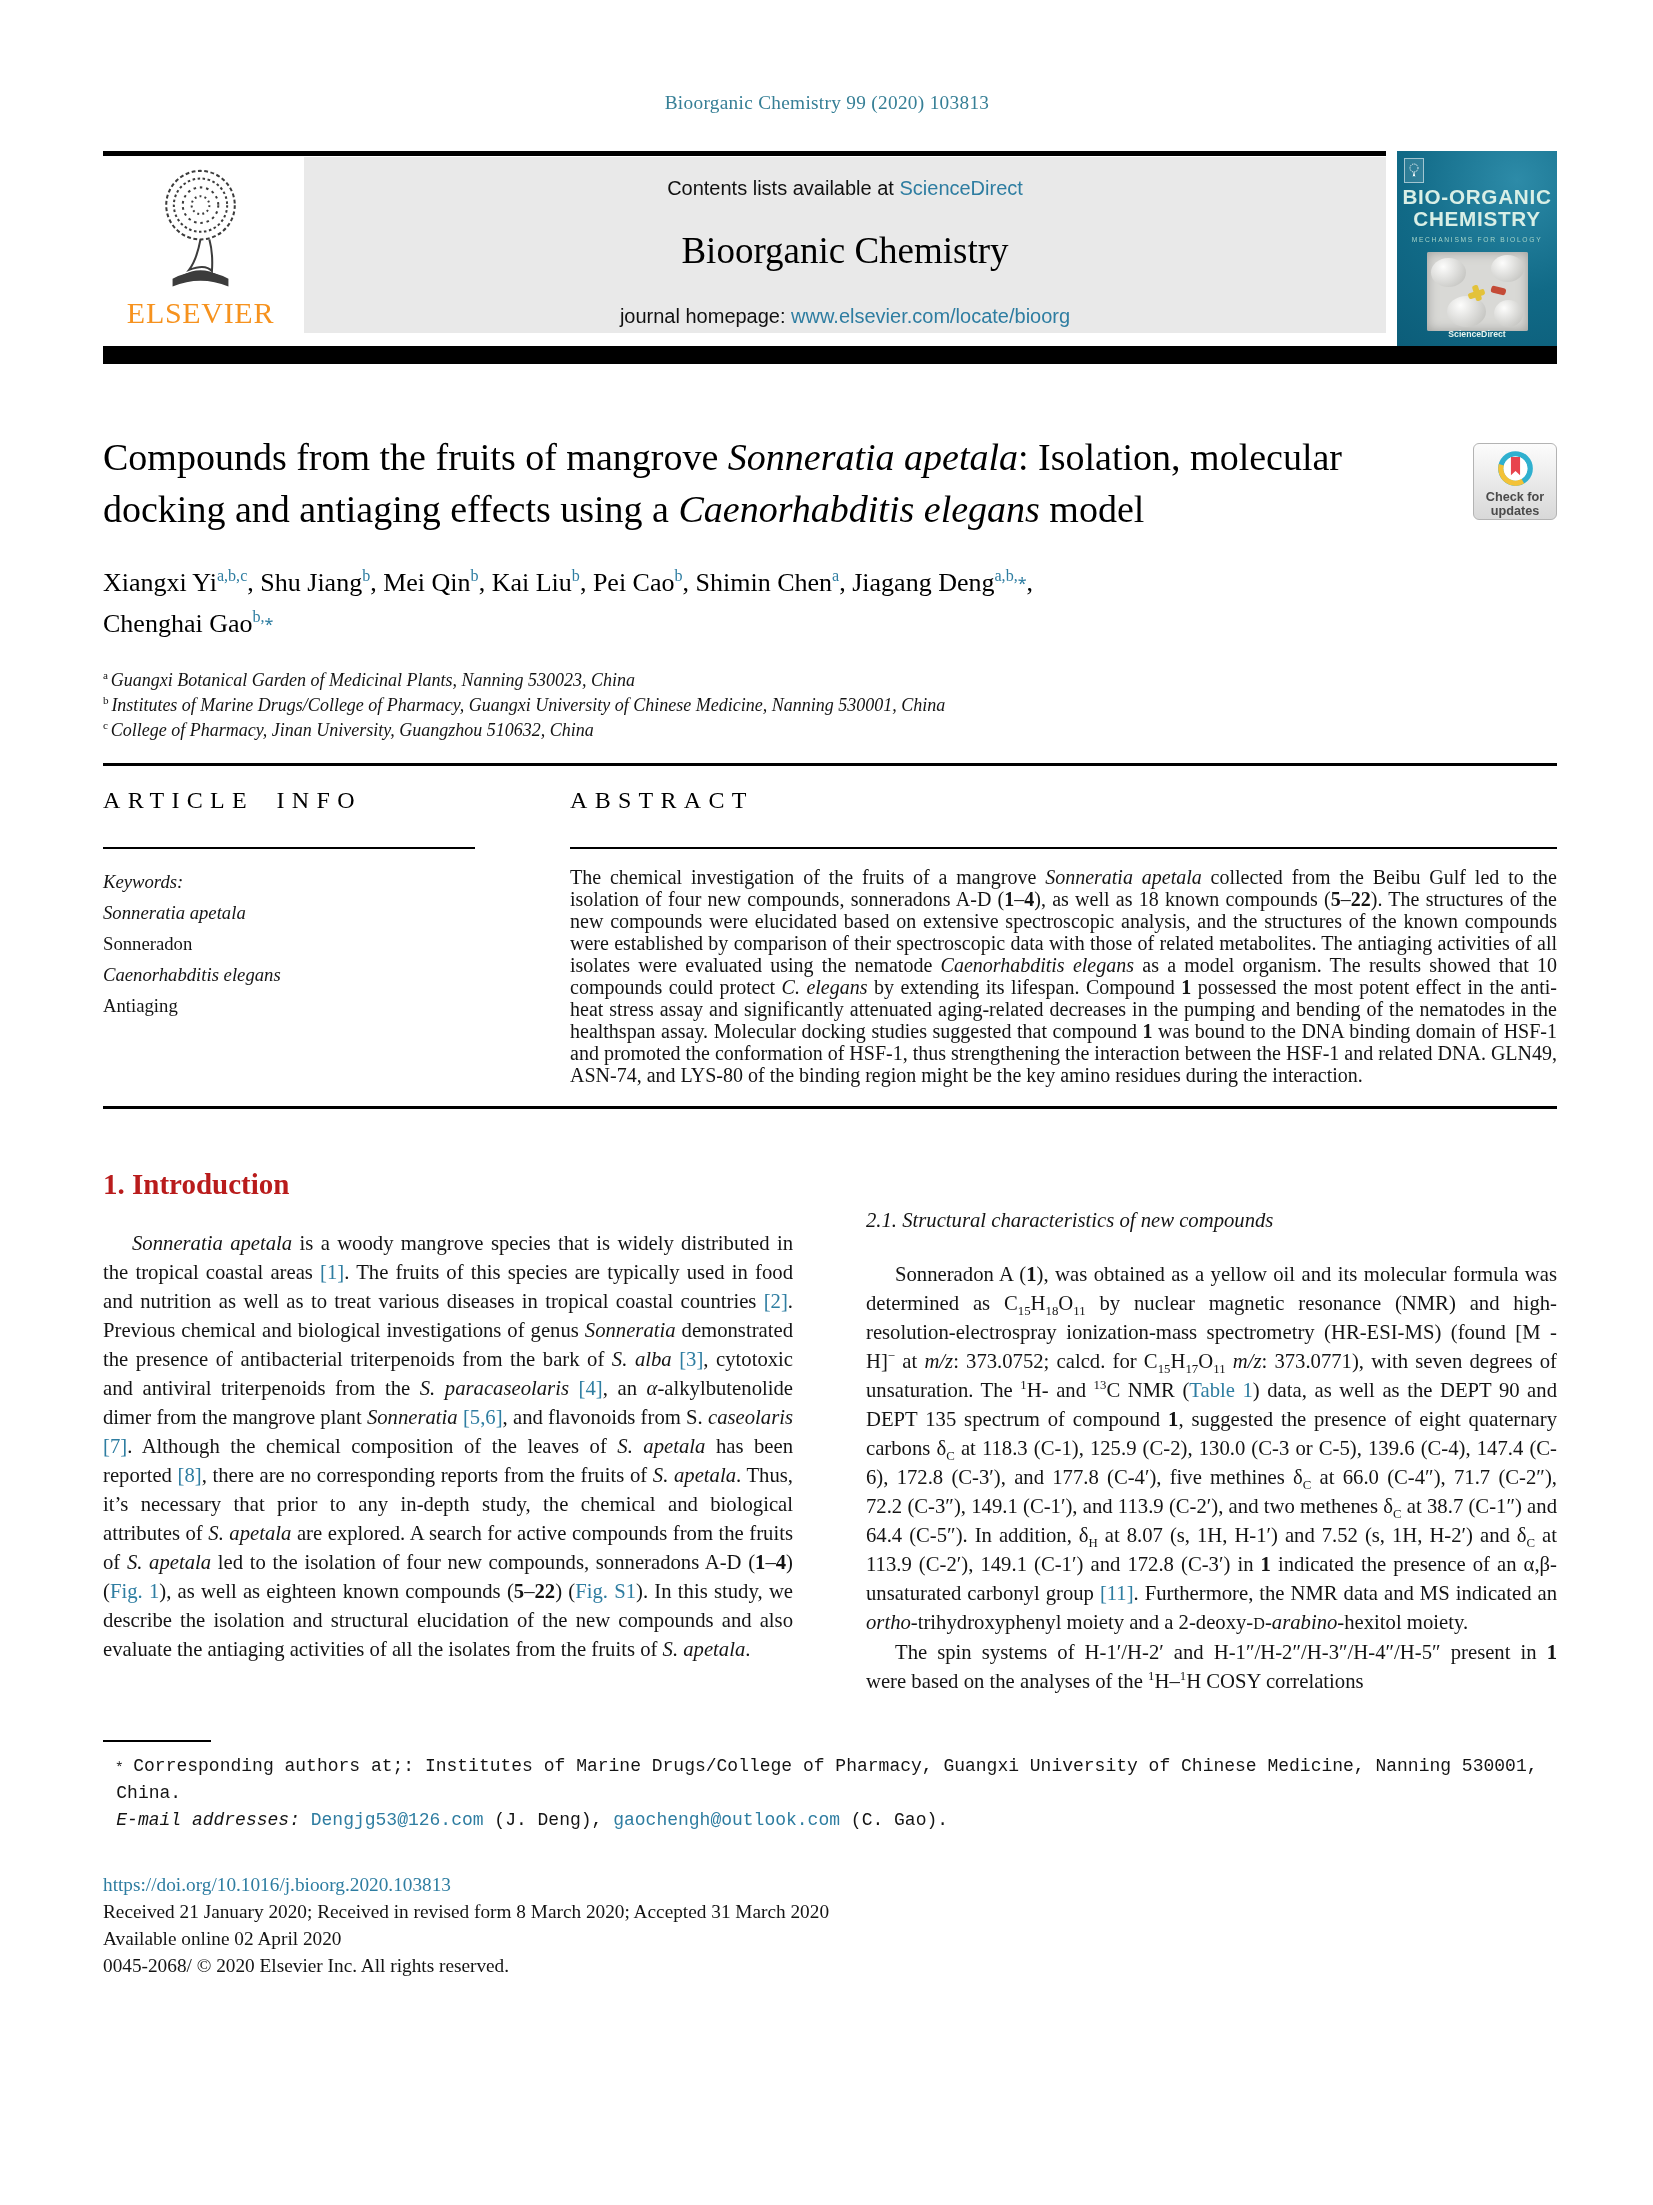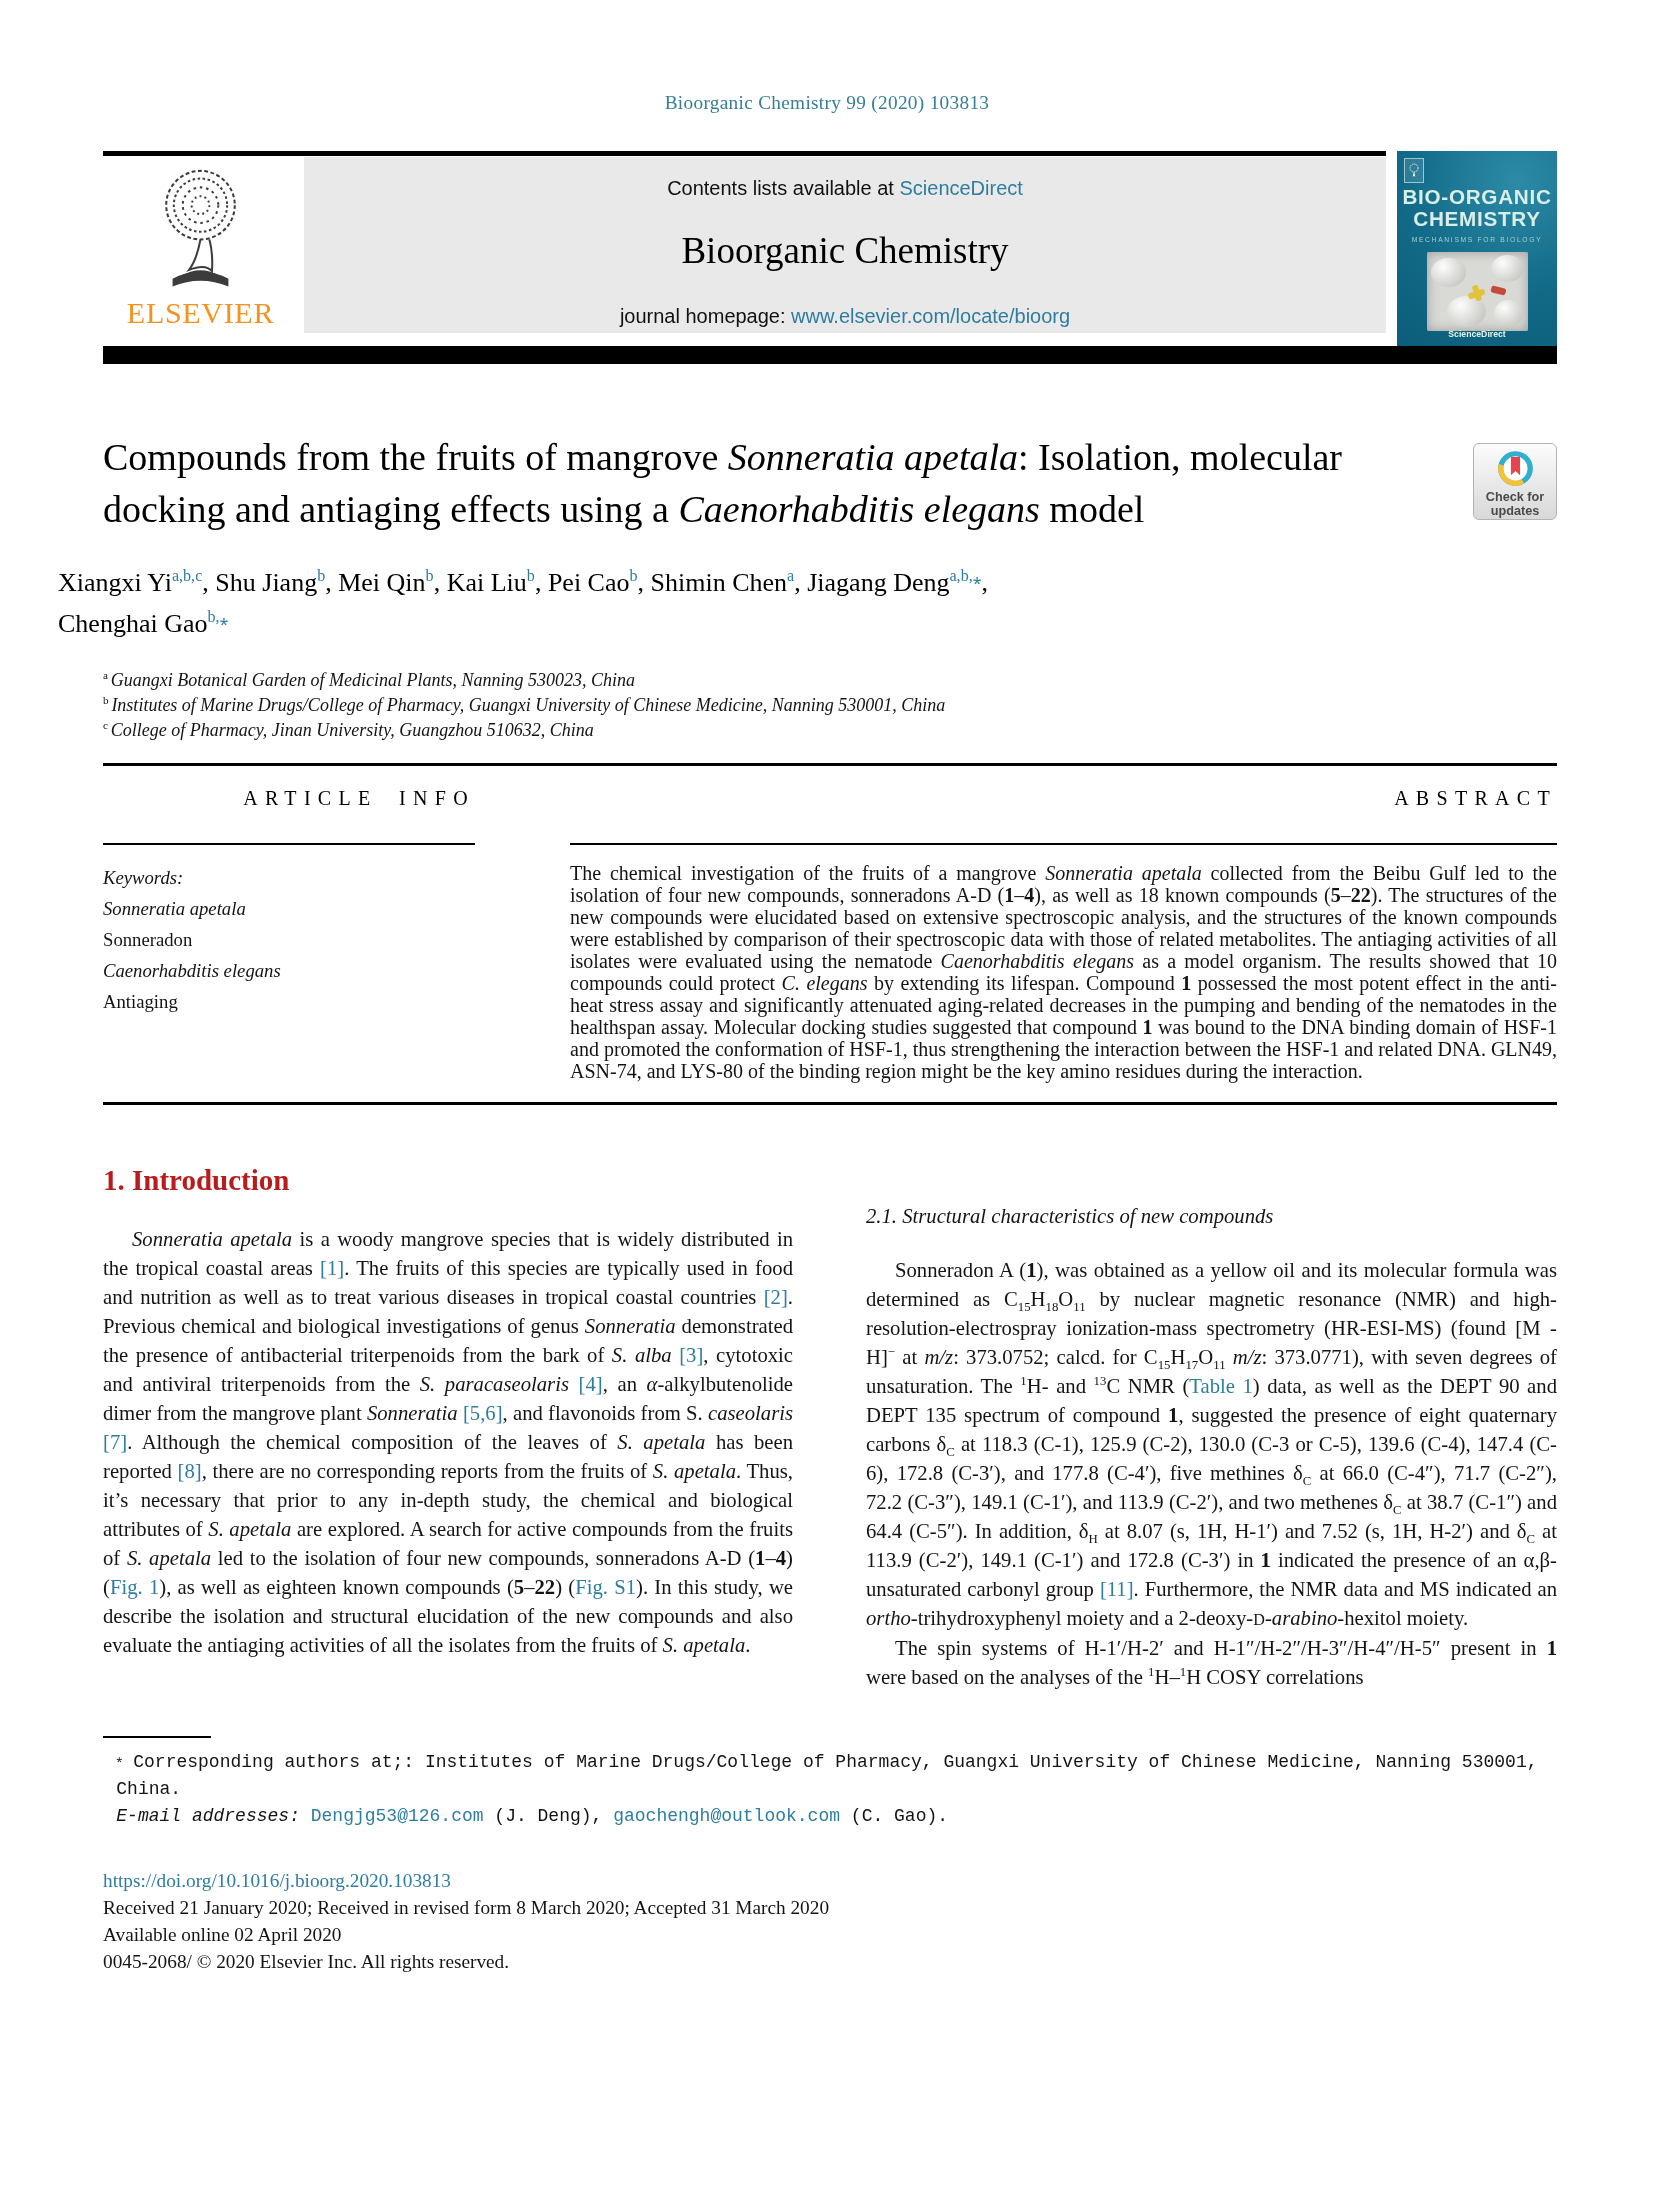--- a/index.html
+++ b/index.html
@@ -52,30 +52,30 @@
     font-size:8.7px;font-weight:bold;color:#e8f6f0;}
   .masthead-bar{margin:0 97px 0 103px;height:18px;background:#000;}
 
   .title-row{margin:67px 97px 0 103px;display:flex;align-items:flex-start;}
   .article-title{flex:1;font-size:38px;line-height:52px;font-weight:normal;color:#000;padding-right:40px;}
   .badge{width:84px;height:77px;margin-top:12px;flex:none;border:0.7px solid #b3b3b3;border-radius:6px;
     background:linear-gradient(#fcfcfc,#d8d8d8);text-align:center;cursor:pointer;}
   .badge svg{margin-top:5.3px;}
   .badge-text{font-family:"Liberation Sans",sans-serif;font-weight:bold;font-size:12.7px;line-height:14px;color:var(--badge-text);}
 
-  .authors{margin:27px 97px 0 58px;font-size:26px;line-height:41px;color:#000;}
+  .authors{margin:27px 97px 0 103px;font-size:26px;line-height:41px;color:#000;}
   .affiliations{margin:24px 97px 0 103px;font-size:18px;line-height:25px;}
 
   .full-rule{margin:20px 97px 0 103px;height:2.7px;background:#000;}
 
   .info-grid{margin:0 97px 0 103px;display:flex;}
   .info-col{width:372px;margin-right:95px;flex:none;}
   .abs-col{flex:1;}
-  .col-heading{font-size:20px;letter-spacing:7.3px;word-spacing:9.3px;padding-top:21.3px;padding-bottom:33px;
-    border-bottom:2.7px solid #000;color:#000;text-align:right;}
+  .col-heading{font-size:24px;letter-spacing:7.3px;word-spacing:9.3px;padding-top:21.3px;padding-bottom:33px;
+    border-bottom:2.7px solid #000;color:#000;}
   .keywords{margin-top:17.3px;font-size:18.7px;line-height:31px;}
   .abstract-body{margin-top:17.3px;font-size:20px;line-height:22px;text-align:justify;}
 
   .columns{margin:59px 97px 0 103px;display:flex;}
   .col-left{width:690px;flex:none;margin-right:73px;}
   .col-right{flex:1;}
   .sec-heading{font-size:29px;font-weight:bold;color:#b91c1c;}
   .sub-heading{font-size:20.7px;font-style:italic;margin-top:41px;}
   .body-para{margin-top:28px;font-size:20.7px;line-height:29px;text-align:justify;text-indent:29px;}
   .body-para.cont{margin-top:0;}

